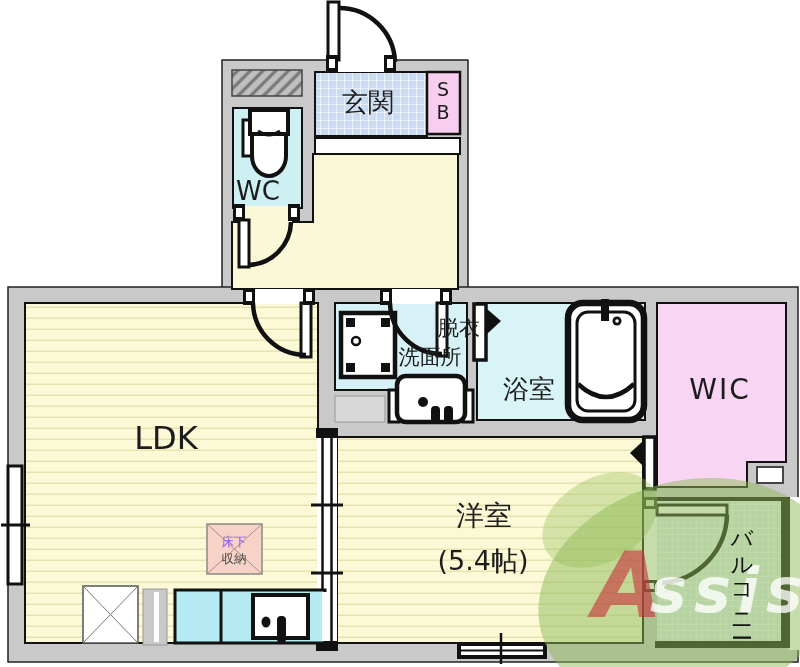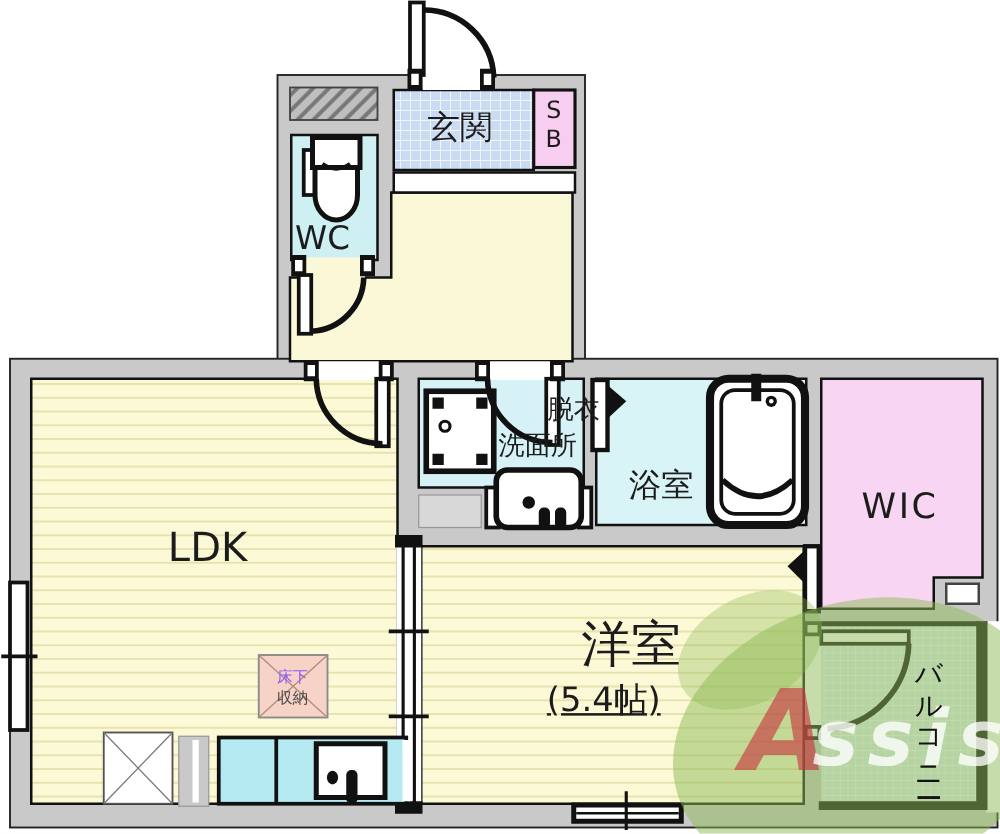--- a/index.html
+++ b/index.html
@@ -195,21 +195,21 @@
 <div class="wm wm-a">A</div>
 <div class="wm wm-rest">ssist</div>
 
 <div class="lbl" style="left:368px;top:102px;font-size:26px;">玄関</div>
 <div class="lbl" style="left:443px;top:89px;font-size:19px;">S</div>
 <div class="lbl" style="left:443px;top:112px;font-size:19px;">B</div>
 <div class="lbl" style="left:258px;top:191px;font-size:26px;text-align:right;">WC</div>
 <div class="lbl" style="left:430px;top:328px;font-size:21px;margin-left:29px;">脱衣</div>
 <div class="lbl" style="left:430px;top:357px;font-size:21px;">洗面所</div>
 <div class="lbl" style="left:529px;top:389px;font-size:26px;">浴室</div>
-<div class="lbl" style="left:720px;top:390px;font-size:28px;letter-spacing:2px;margin-top:15px;">WIC</div>
+<div class="lbl" style="left:720px;top:390px;font-size:28px;letter-spacing:2px;">WIC</div>
 <div class="lbl" style="left:166px;top:438px;font-size:32px;">LDK</div>
-<div class="lbl" style="left:484px;top:516px;font-size:40px;margin-left:21px;">洋室</div>
-<div class="lbl" style="left:483px;top:560px;font-size:27px;text-decoration:underline;">(5.4帖)</div>
+<div class="lbl" style="left:484px;top:516px;font-size:28px;">洋室</div>
+<div class="lbl" style="left:483px;top:560px;font-size:27px;">(5.4帖)</div>
 <div class="lbl" style="left:234px;top:542px;font-size:12.5px;color:#8b5cf6;">床下</div>
 <div class="lbl" style="left:234px;top:559px;font-size:12.5px;color:#4a4a4a;">収納</div>
 <div class="lbl vert" style="left:742px;top:572px;font-size:22px;color:#111;">バルコニー</div>
 
 </div>
 
 </body></html>

